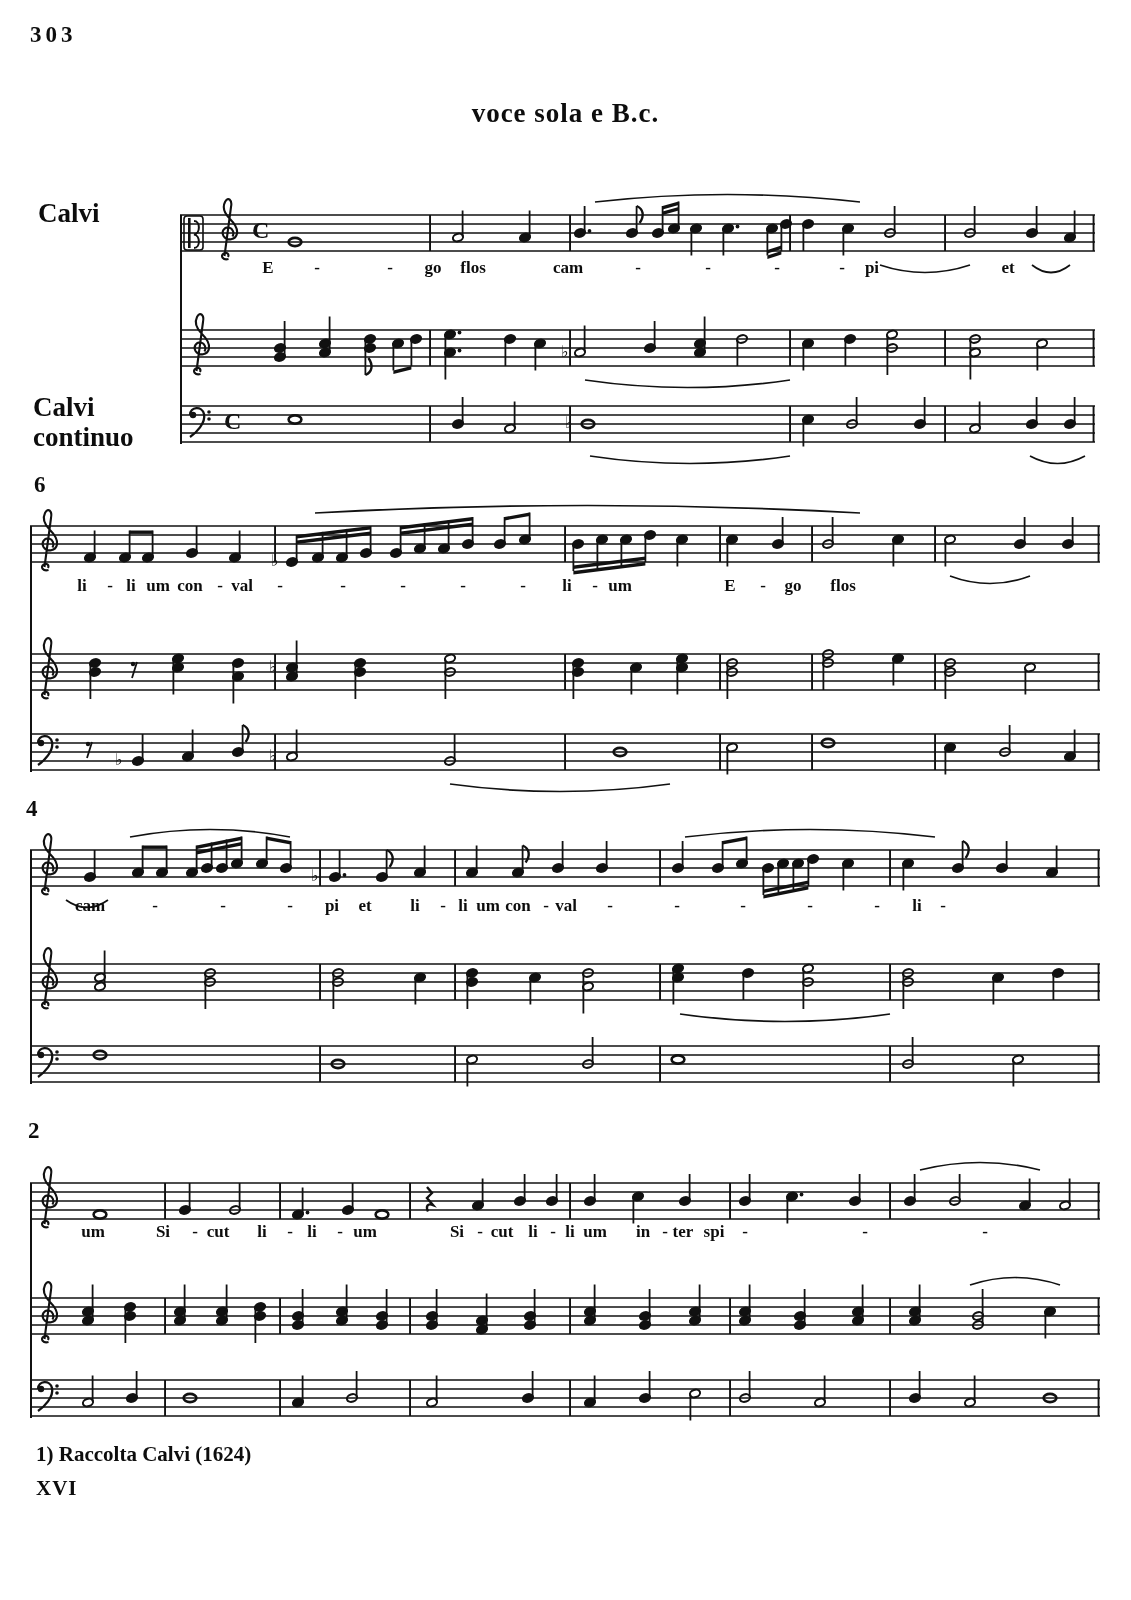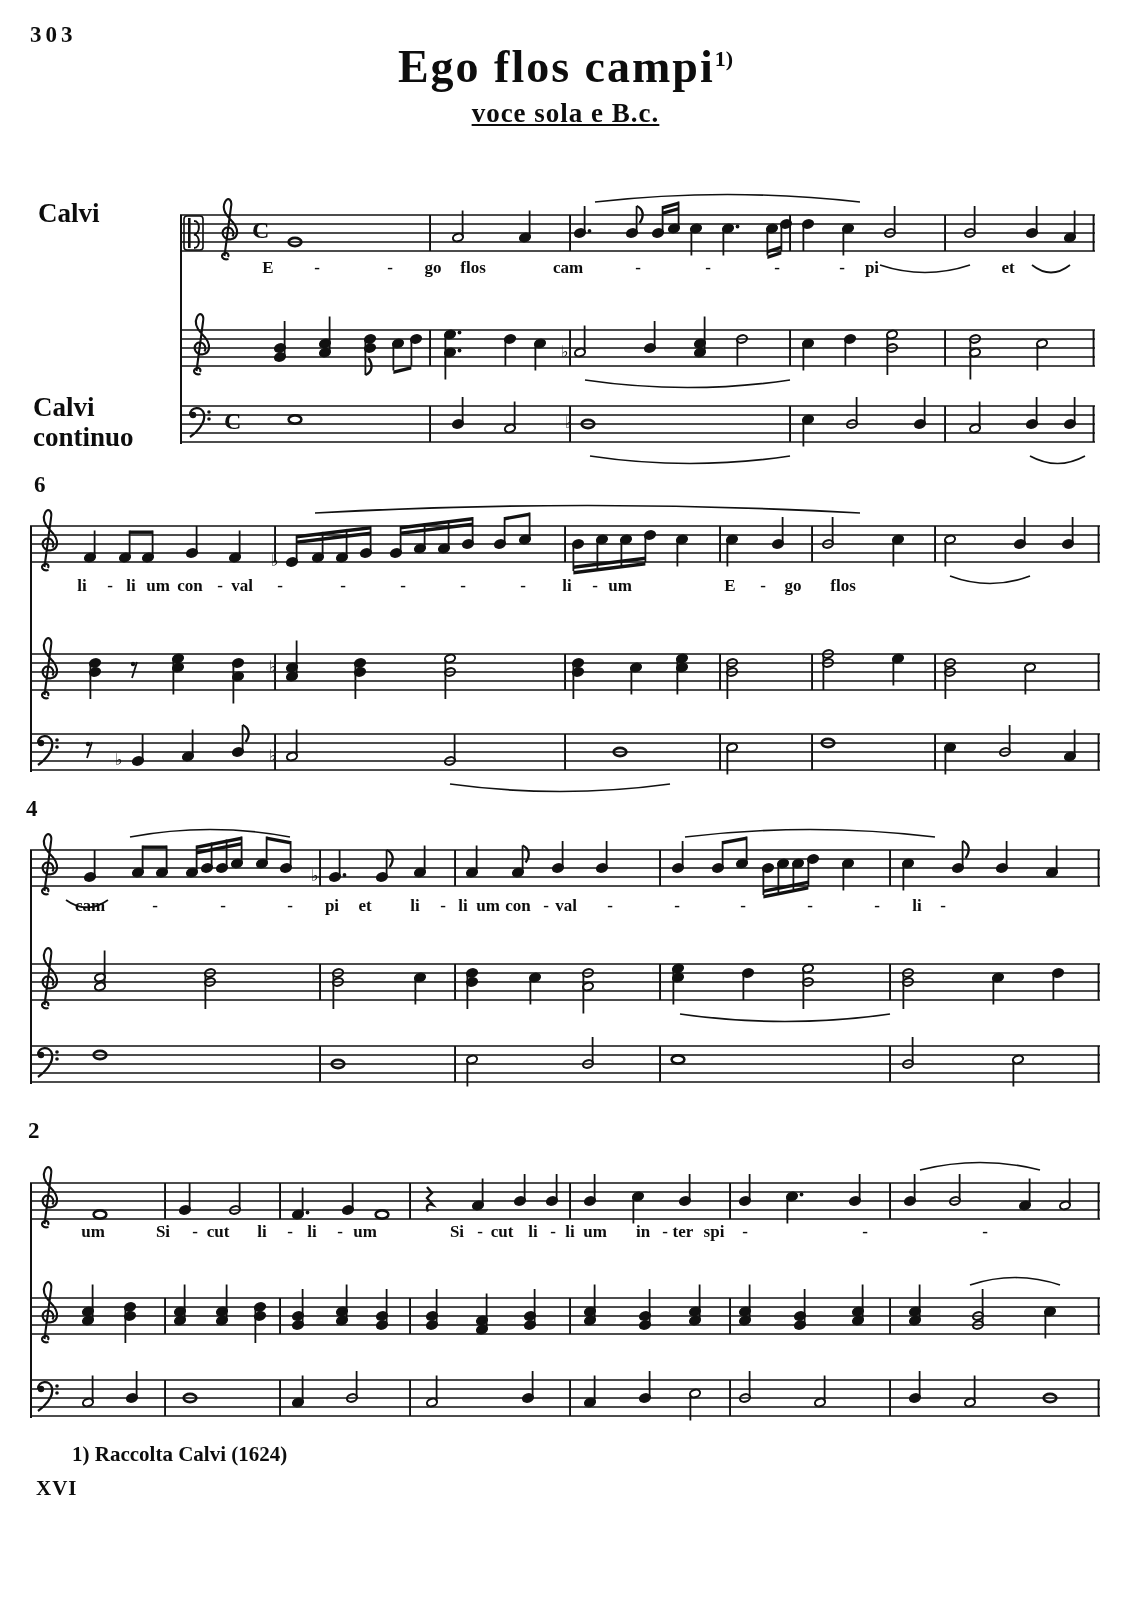--- a/index.html
+++ b/index.html
@@ -3,46 +3,43 @@
 <meta charset="utf-8">
 <style>
   html,body{margin:0;padding:0;background:#e8e8e8;}
   #page{position:relative;width:1131px;height:1600px;background:#ffffff;color:#0d0d0d;
         font-family:"Liberation Serif",serif;overflow:hidden;}
   .abs{position:absolute;}
   #page-number{left:30px;top:22px;font-size:23px;font-weight:bold;letter-spacing:4px;}
   #title-wrap{left:0;top:40px;width:1131px;text-align:center;}
   #title{font-size:46px;font-weight:bold;letter-spacing:2px;display:inline-block;}
   #title-ref{font-size:22px;vertical-align:super;font-weight:bold;letter-spacing:0;}
-  #subtitle{left:0;top:98px;width:1131px;text-align:center;font-size:27px;font-weight:bold;letter-spacing:1px;text-decoration:underline;}
+  #subtitle{left:0;top:98px;width:1131px;text-align:center;font-size:27px;font-weight:bold;letter-spacing:1px;}
   .part-label{font-size:27px;font-weight:bold;}
   #alto-label{left:38px;top:198px;}
   #bc-label{left:33px;top:392px;line-height:1.12;}
   .measure-number{font-size:23px;font-weight:bold;}
   #mn-2{left:34px;top:472px;}
   #mn-3{left:26px;top:796px;}
   #mn-4{left:28px;top:1118px;}
   .staff-host{position:absolute;}
   .staff-host svg{display:block;overflow:visible;}
   .lyrics-row{position:absolute;left:0;width:1131px;height:24px;}
   .lyr{position:absolute;top:0;font-size:17px;font-weight:bold;transform:translateX(-50%);white-space:nowrap;}
   .sysline{position:absolute;width:2px;background:#111;}
-  #footnote{left:36px;top:1442px;font-size:21px;font-weight:bold;margin-left:36px;}
+  #footnote{left:36px;top:1442px;font-size:21px;font-weight:bold;}
   #plate{left:36px;top:1476px;font-size:21px;font-weight:bold;letter-spacing:1px;}
 </style>
 </head>
 <body>
 
 <div id="page">
 
   <div class="abs" id="page-number">303</div>
 
-  <div class="abs" id="title-wrap">
-    <span id="title"><span>Ego flos campi</span><span id="title-ref">1)</span></span>
-  </div>
   <div class="abs" id="subtitle">voce sola e B.c.</div>
 
   <div class="abs part-label" id="alto-label">Calvi</div>
   <div class="abs part-label" id="bc-label">
     <div>Calvi</div>
     <div>continuo</div>
   </div>
 
   <div class="abs measure-number" id="mn-2">6</div>
   <div class="abs measure-number" id="mn-3">4</div>

